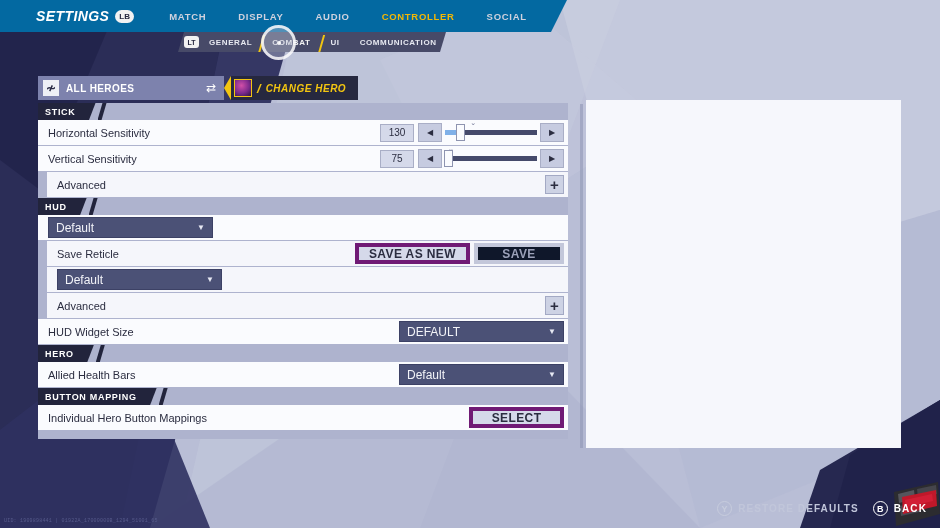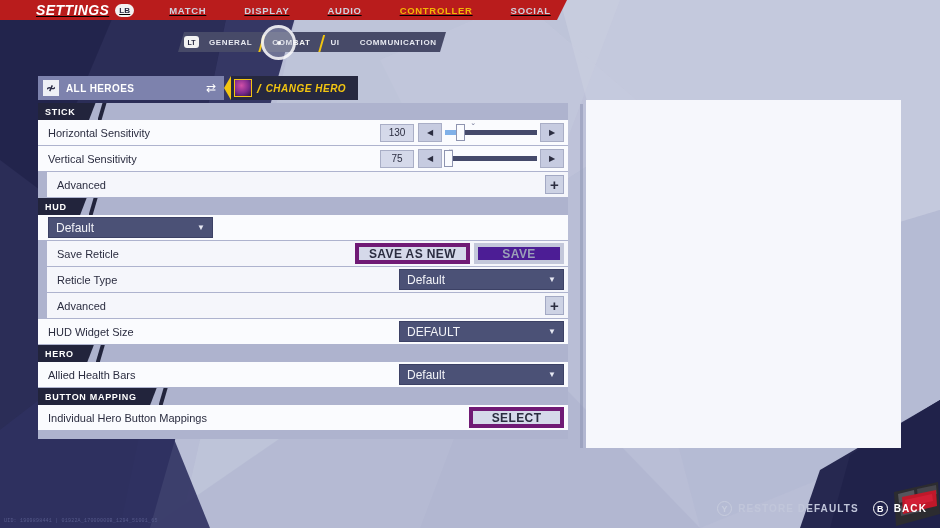--- a/index.html
+++ b/index.html
@@ -10,39 +10,38 @@
   }
   #app { position: relative; width: 940px; height: 528px; overflow: hidden; }
 
   
   .bg-base { position:absolute; inset:0; background:#242650; }
   .bg-poly { position:absolute; inset:0; }
   .bg-poly svg { width:100%; height:100%; display:block; }
 
   
   .topnav {
-    position:absolute; left:0; top:0; width:567px; height:20px;
-    background:#b91c1c;
+    position:absolute; left:0; top:0; width:567px; height:32px;
+    background:#0369a1;
     clip-path: polygon(0 0, 567px 0, 551px 32px, 0 32px);
     display:flex; align-items:center;
     z-index: 20;
-    text-decoration: underline;
   }
   .topnav-title {
     font-size:14px; font-weight:bold; font-style:italic; letter-spacing:.4px;
     color:#ffffff; margin-left:36px; text-transform:uppercase;
     font-family:"Liberation Sans", sans-serif;
   }
   .bumper {
     display:inline-flex; align-items:center; justify-content:center;
     min-width:19px; height:13px; padding:0 3px; border-radius:7px;
     background:#f2f2f2; color:#26283f; font-size:8px; font-weight:bold;
     letter-spacing:.2px; margin-left:6px;
   }
-  .topnav-tabs { display:flex; align-items:center; gap:8px; margin-left:20px; }
+  .topnav-tabs { display:flex; align-items:center; gap:2px; margin-left:20px; }
   .topnav-tab {
     font-size:9.5px; font-weight:bold; letter-spacing:.7px; color:#cfd2de;
     text-transform:uppercase; padding:0 15px; white-space:nowrap;
     font-family:"Liberation Sans", sans-serif;
   }
   .topnav-tab.active { color:#f2b705; }
 
   
   .subnav {
     position:absolute; left:178px; top:32px; height:20px;
@@ -182,21 +181,21 @@
   }
   .dropdown-value { font-size:12px; color:#f2f3f8; }
   .caret { color:#e6e8f2; font-size:8px; line-height:1; }
 
   .btn {
     height:21px; min-width:90px; padding:0 10px; background:#d5d9ea;
     border:4px solid #701a75; display:flex; align-items:center;
     justify-content:center; font-size:12px; font-weight:bold;
     color:#2b2d40; letter-spacing:.4px; text-transform:uppercase;
   }
-  .btn.disabled { background:#4c1d95; border-color:#c3c7da; color:#9ba0b8; }
+  .btn.disabled { background:#0f172a; border-color:#c3c7da; color:#9ba0b8; }
   .btn.select { min-width:95px; }
 
   .plus-btn {
     width:19px; height:19px; background:#cdd2e4; border:1px solid #a3a9c4;
     display:flex; align-items:center; justify-content:center;
     font-size:15px; color:#2b2d40; line-height:1; font-weight:bold;
   }
 
   
   .preview {
@@ -347,21 +346,20 @@
           <span class="dropdown-value">Default</span>
           <span class="caret">▼</span>
         </div>
       </div>
       <div class="row indent">
         <div class="row-label">Save Reticle</div>
         <div class="btn" style="margin-left: 4px;">SAVE AS NEW</div>
         <div class="btn disabled" style="margin-left: 4px;">SAVE</div>
       </div>
       <div class="row indent">
-        <div class="row-label">Reticle Type</div>
         <div class="dropdown">
           <span class="dropdown-value">Default</span>
           <span class="caret">▼</span>
         </div>
       </div>
       <div class="row indent">
         <div class="row-label">Advanced</div>
         <div class="plus-btn">+</div>
       </div>
       <div class="row">

